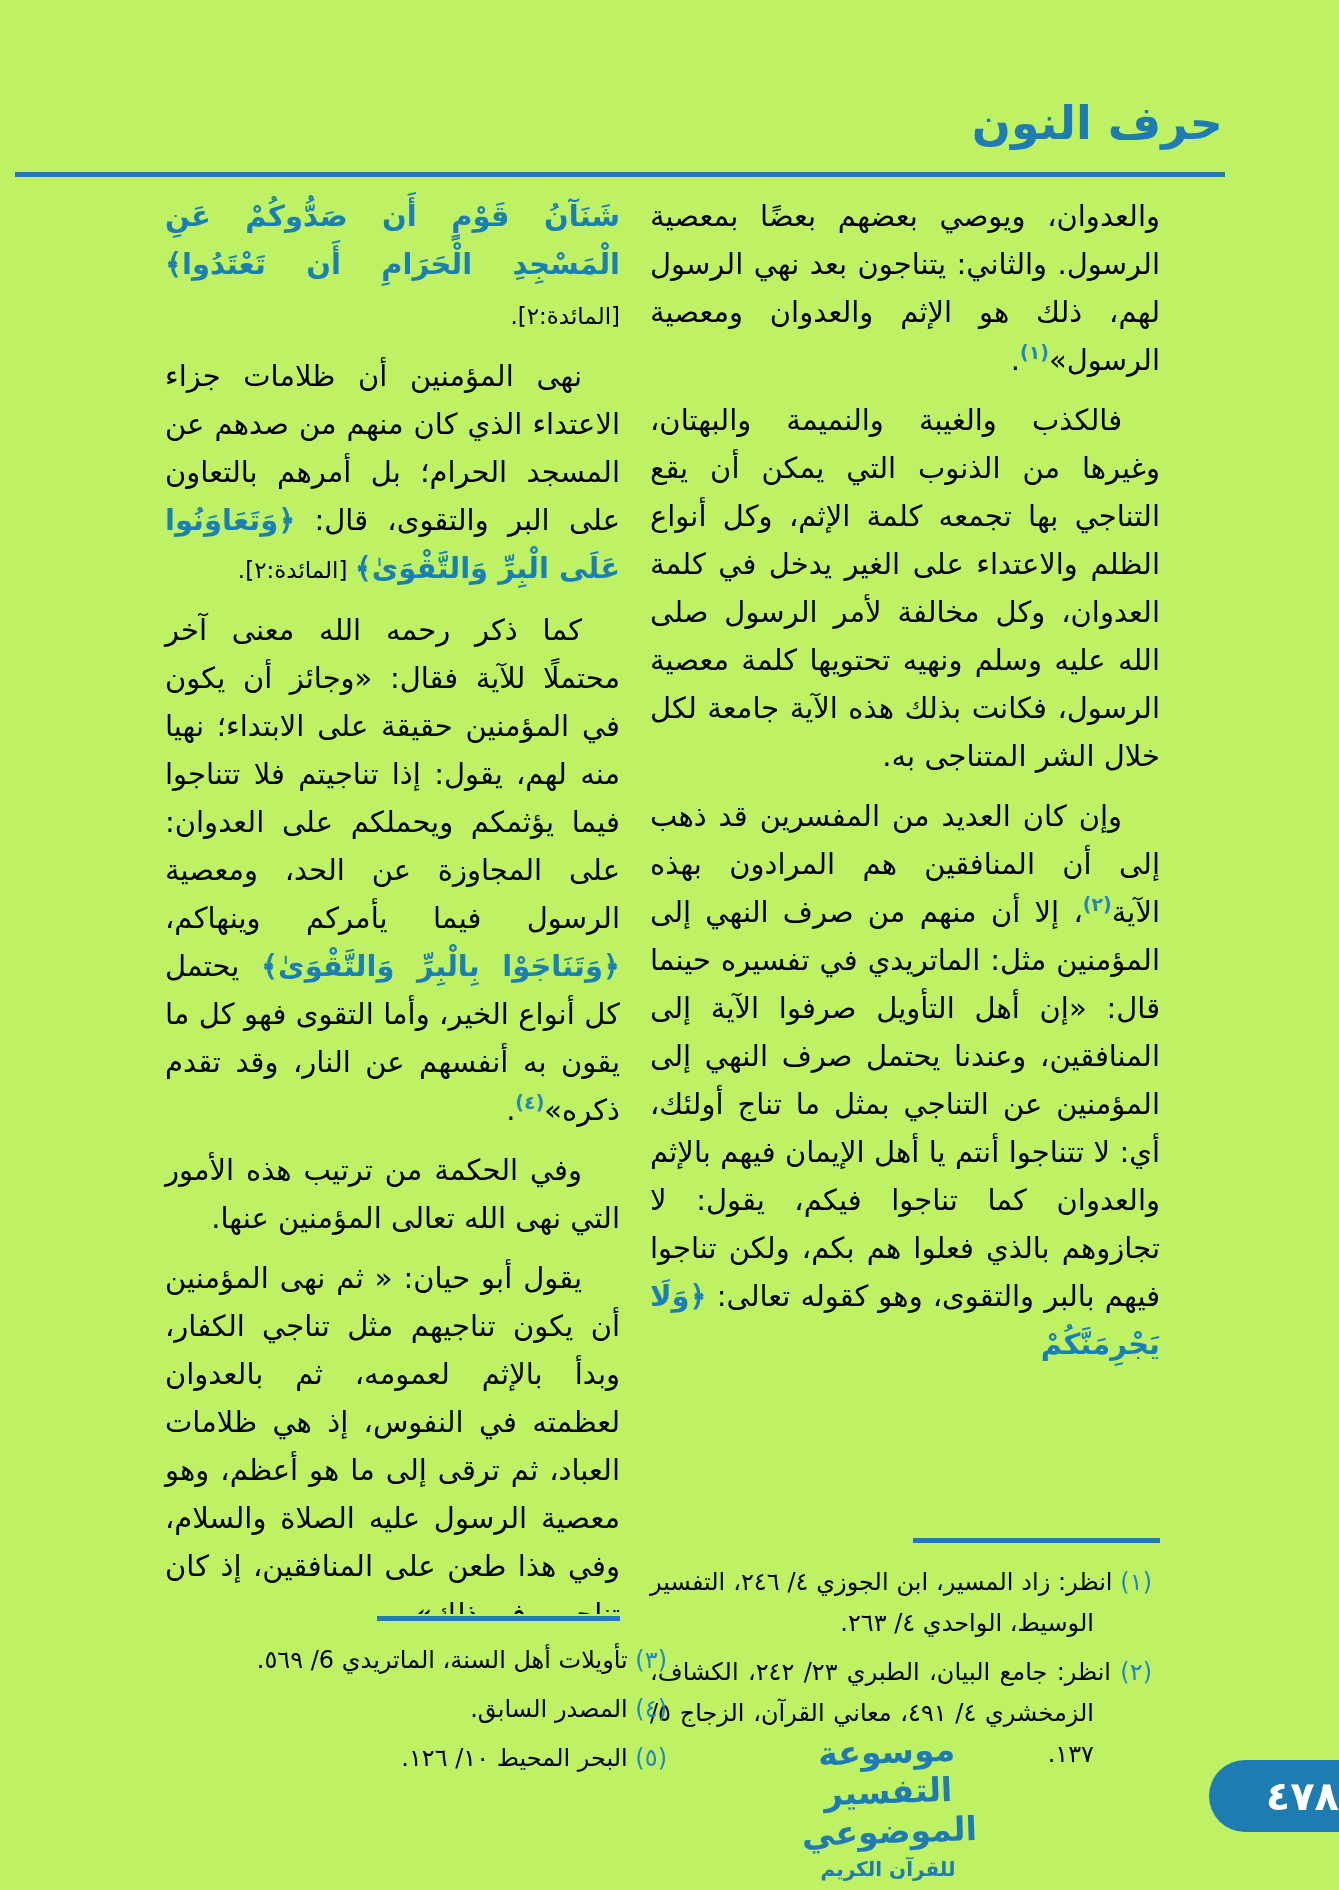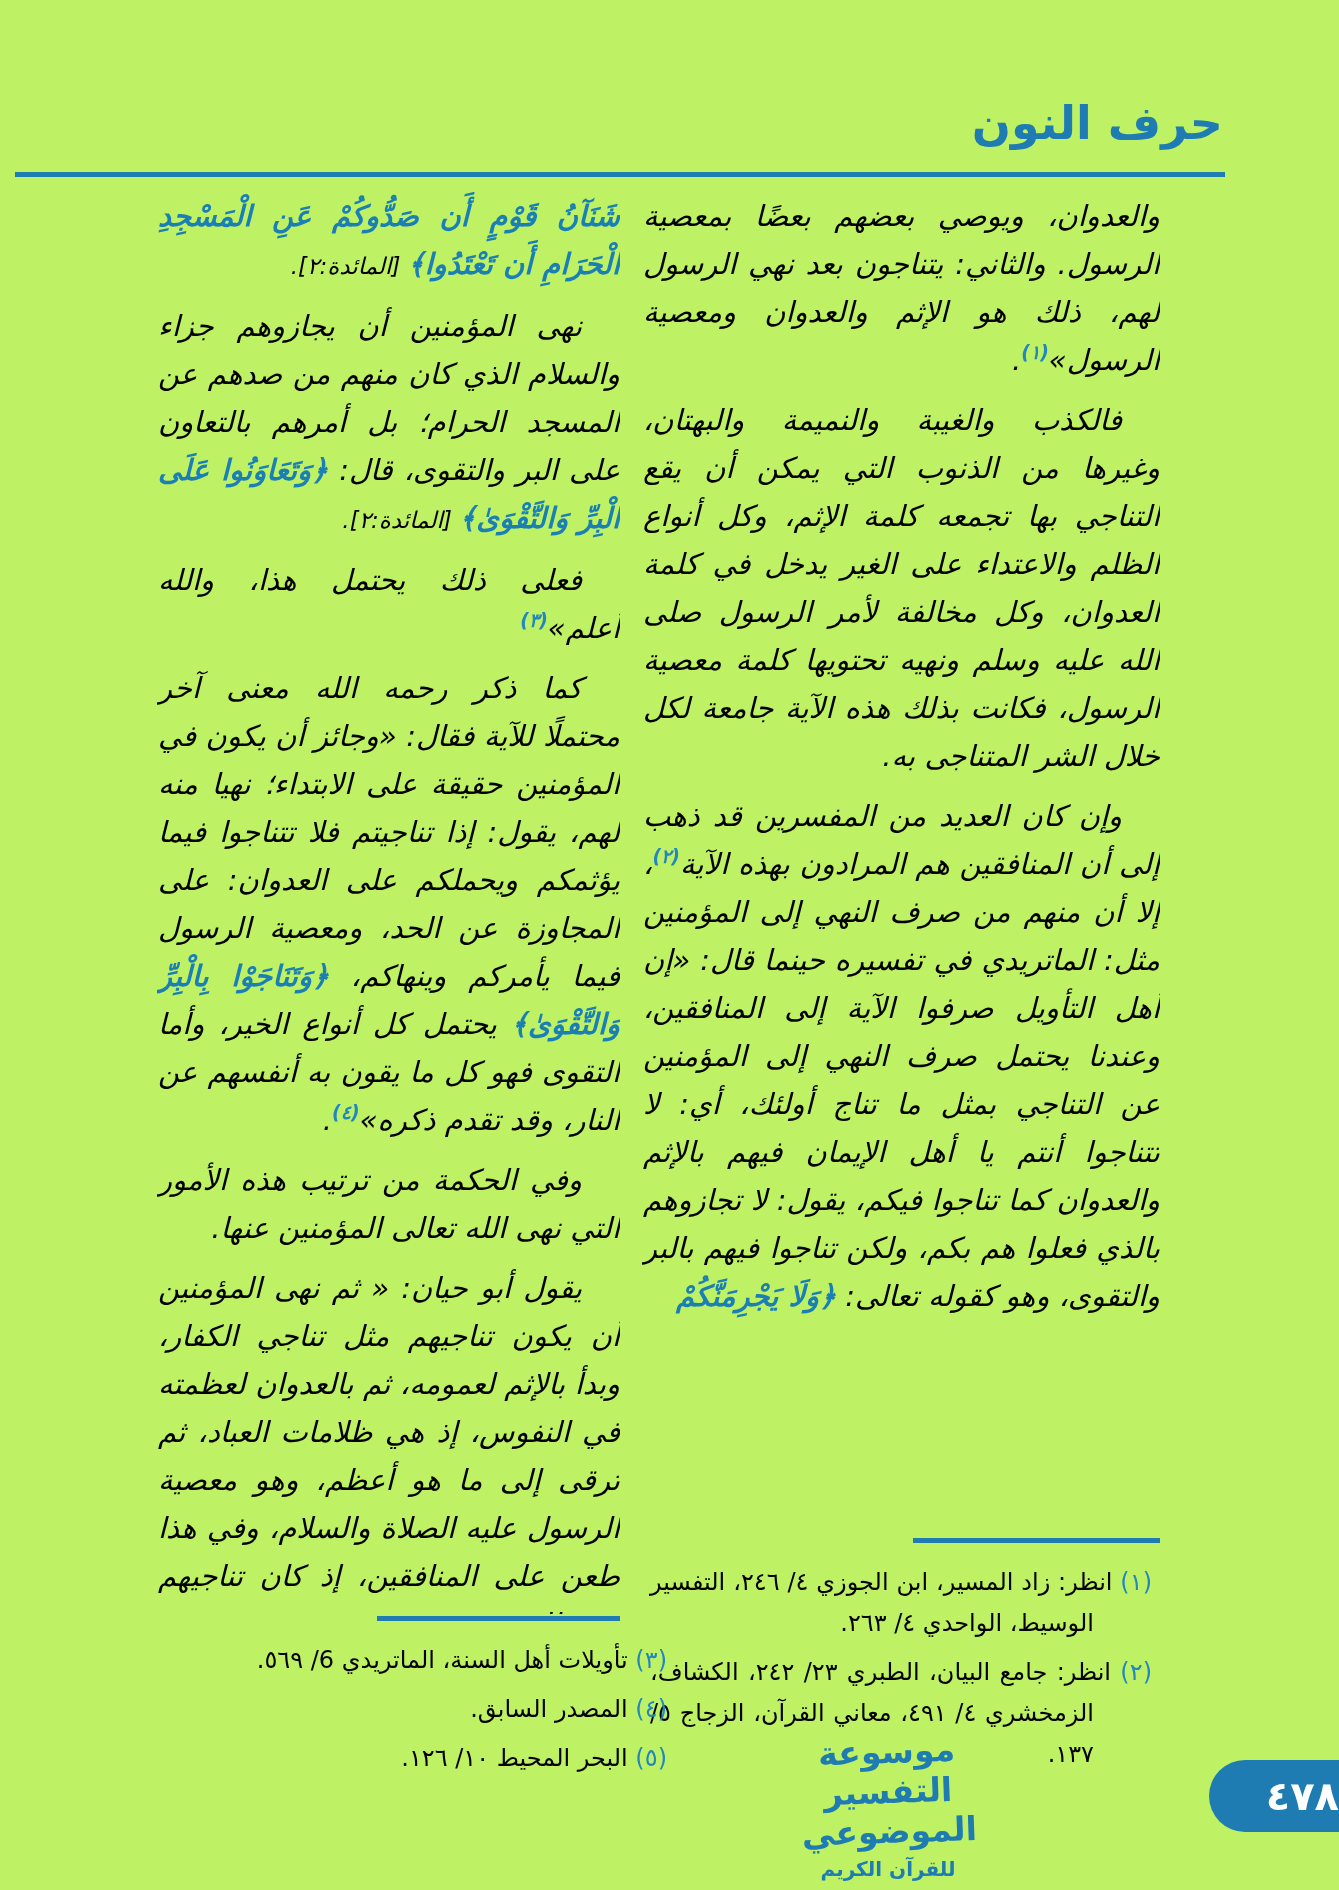--- a/index.html
+++ b/index.html
@@ -9,21 +9,21 @@
 
   
   .chapter-title{position:absolute;top:96px;right:116px;font-size:46px;font-weight:bold;
                  color:#1e7cb2;letter-spacing:-1px;}
   .header-rule{position:absolute;top:172px;left:15px;right:114px;height:5px;background:#1e7cb2;}
 
   
   .col{position:absolute;top:192px;}
   .col-right{left:642px;width:518px;height:1340px;overflow:hidden;}
   .col-left{left:157px;width:463px;height:1422px;overflow:hidden;}
-  .para{margin:0 0 12px 1px;font-size:29px;line-height:48px;text-align:justify;font-style:italic;}
+  .para{margin:0 0 12px 8px;font-size:29px;line-height:48px;text-align:justify;}
   .para.indent{text-indent:38px;}
   .seg-text{color:#000;}
   .seg-quran{color:#1a7fb5;font-weight:bold;}
   .seg-ref{color:#000;font-size:23px;}
   .seg-fn{color:#2387bd;font-size:19px;vertical-align:super;line-height:0;font-weight:bold;}
 
   
   .fnsep{position:absolute;height:5px;background:#1e7cb2;}
   .fnsep-right{top:1538px;left:913px;width:247px;}
   .fnsep-left{top:1616px;left:377px;width:243px;}
@@ -51,22 +51,21 @@
   <div class="chapter-title">حرف النون</div>
   <div class="header-rule"></div>
 
   <div class="col col-right" id="col-right">
       <p class="para"><span class="seg-text">والعدوان، ويوصي بعضهم بعضًا بمعصية الرسول. والثاني: يتناجون بعد نهي الرسول لهم، ذلك هو الإثم والعدوان ومعصية الرسول»</span><span class="seg-fn">(١)</span><span class="seg-text">.</span></p>
       <p class="para indent"><span class="seg-text">فالكذب والغيبة والنميمة والبهتان، وغيرها من الذنوب التي يمكن أن يقع التناجي بها تجمعه كلمة الإثم، وكل أنواع الظلم والاعتداء على الغير يدخل في كلمة العدوان، وكل مخالفة لأمر الرسول صلى الله عليه وسلم ونهيه تحتويها كلمة معصية الرسول، فكانت بذلك هذه الآية جامعة لكل خلال الشر المتناجى به.</span></p>
       <p class="para indent"><span class="seg-text">وإن كان العديد من المفسرين قد ذهب إلى أن المنافقين هم المرادون بهذه الآية</span><span class="seg-fn">(٢)</span><span class="seg-text">، إلا أن منهم من صرف النهي إلى المؤمنين مثل: الماتريدي في تفسيره حينما قال: «إن أهل التأويل صرفوا الآية إلى المنافقين، وعندنا يحتمل صرف النهي إلى المؤمنين عن التناجي بمثل ما تناج أولئك، أي: لا تتناجوا أنتم يا أهل الإيمان فيهم بالإثم والعدوان كما تناجوا فيكم، يقول: لا تجازوهم بالذي فعلوا هم بكم، ولكن تناجوا فيهم بالبر والتقوى، وهو كقوله تعالى: </span><span class="seg-quran">﴿وَلَا يَجْرِمَنَّكُمْ</span></p>
     </div>
   <div class="col col-left" id="col-left">
       <p class="para"><span class="seg-quran">شَنَآنُ قَوْمٍ أَن صَدُّوكُمْ عَنِ الْمَسْجِدِ الْحَرَامِ أَن تَعْتَدُوا﴾</span><span class="seg-ref"> [المائدة:٢].</span></p>
-      <p class="para indent"><span class="seg-text">نهى المؤمنين أن يجازوهم جزاء والسلام الذي كان منهم من صدهم عن المسجد الحرام؛ بل أمرهم بالتعاون على البر والتقوى، قال: </span><span class="seg-quran">﴿وَتَعَاوَنُوا عَلَى الْبِرِّ وَالتَّقْوَىٰ﴾</span><span class="seg-ref"> [المائدة:٢].</span></p>
-      <p class="para indent"><span class="seg-text">فعلى ذلك يحتمل هذا، والله أعلم»</span><span class="seg-fn">(٣)</span></p>
+      <p class="para indent"><span class="seg-text">نهى المؤمنين أن ظلامات جزاء الاعتداء الذي كان منهم من صدهم عن المسجد الحرام؛ بل أمرهم بالتعاون على البر والتقوى، قال: </span><span class="seg-quran">﴿وَتَعَاوَنُوا عَلَى الْبِرِّ وَالتَّقْوَىٰ﴾</span><span class="seg-ref"> [المائدة:٢].</span></p>
       <p class="para indent"><span class="seg-text">كما ذكر رحمه الله معنى آخر محتملًا للآية فقال: «وجائز أن يكون في المؤمنين حقيقة على الابتداء؛ نهيا منه لهم، يقول: إذا تناجيتم فلا تتناجوا فيما يؤثمكم ويحملكم على العدوان: على المجاوزة عن الحد، ومعصية الرسول فيما يأمركم وينهاكم، </span><span class="seg-quran">﴿وَتَنَاجَوْا بِالْبِرِّ وَالتَّقْوَىٰ﴾</span><span class="seg-text"> يحتمل كل أنواع الخير، وأما التقوى فهو كل ما يقون به أنفسهم عن النار، وقد تقدم ذكره»</span><span class="seg-fn">(٤)</span><span class="seg-text">.</span></p>
       <p class="para indent"><span class="seg-text">وفي الحكمة من ترتيب هذه الأمور التي نهى الله تعالى المؤمنين عنها.</span></p>
       <p class="para indent"><span class="seg-text">يقول أبو حيان: « ثم نهى المؤمنين أن يكون تناجيهم مثل تناجي الكفار، وبدأ بالإثم لعمومه، ثم بالعدوان لعظمته في النفوس، إذ هي ظلامات العباد، ثم ترقى إلى ما هو أعظم، وهو معصية الرسول عليه الصلاة والسلام، وفي هذا طعن على المنافقين، إذ كان تناجيهم في ذلك»</span></p>
     </div>
 
   <div class="fnsep fnsep-right"></div>
   <div class="fnsep fnsep-left"></div>
 
   <div class="fns fns-right" id="fns-right">
       <p class="fn-line"><span class="fn-marker">(١) </span><span class="fn-text">انظر: زاد المسير، ابن الجوزي ٤/ ٢٤٦، التفسير الوسيط، الواحدي ٤/ ٢٦٣.</span></p>

